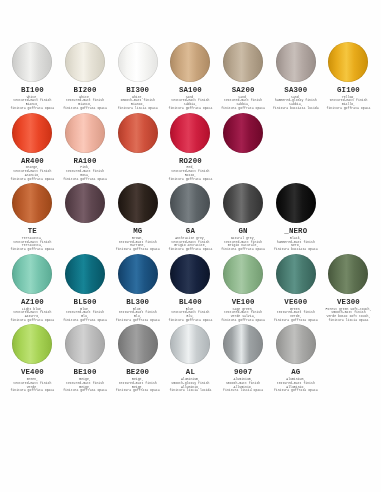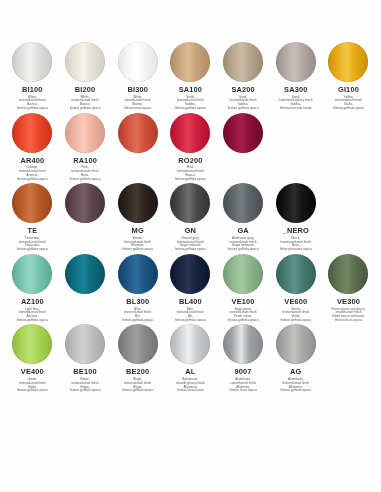--- a/index.html
+++ b/index.html
@@ -13,20 +13,21 @@
     font-family: "Liberation Sans", sans-serif;
     overflow: hidden;
   }
 
   #sheet {
     width: 381px;
     height: 492px;
     background: #fefefe;
     padding-top: 42px;
     box-sizing: border-box;
+    font-family: Liberation Mono, monospace;
   }
 
   .swatch-row {
     display: flex;
     width: 381px;
     padding: 0 6px;
     box-sizing: border-box;
     margin-bottom: 2px;
   }
 
@@ -203,36 +204,36 @@
         <div class="disc" style="background: linear-gradient(90deg, rgb(28, 20, 16) 0%, rgb(46, 36, 29) 22%, rgb(70, 56, 50) 46%, rgb(46, 36, 29) 66%, rgb(28, 20, 16) 100%); box-shadow: rgba(0, 0, 0, 0.13) 0px 0px 0px 0.5px inset;"></div>
         <div class="meta">
           <span class="code">MG</span>
           <span class="desc">Brown,
 textured-matt finish
 Marrone,
 finitura goffrata opaca</span>
         </div>
       </div>
       <div class="swatch-cell">
+        <div class="disc" style="background: linear-gradient(90deg, rgb(72, 78, 82) 0%, rgb(93, 100, 104) 22%, rgb(119, 126, 130) 46%, rgb(93, 100, 104) 66%, rgb(72, 78, 82) 100%); box-shadow: rgba(0, 0, 0, 0.13) 0px 0px 0px 0.5px inset;"></div>
+        <div class="meta">
+          <span class="code">GA</span>
+          <span class="desc">Anthracite grey,
+textured-matt finish
+Grigio antracite,
+finitura goffrata opaca</span>
+        </div>
+      </div>
+      <div class="swatch-cell">
         <div class="disc" style="background: linear-gradient(90deg, rgb(50, 50, 50) 0%, rgb(74, 74, 74) 22%, rgb(110, 110, 110) 46%, rgb(74, 74, 74) 66%, rgb(50, 50, 50) 100%); box-shadow: rgba(0, 0, 0, 0.13) 0px 0px 0px 0.5px inset;"></div>
         <div class="meta">
           <span class="code">GN</span>
           <span class="desc">Natural grey,
 textured-matt finish
 Grigio naturale,
-finitura goffrata opaca</span>
-        </div>
-      </div>
-      <div class="swatch-cell">
-        <div class="disc" style="background: linear-gradient(90deg, rgb(72, 78, 82) 0%, rgb(93, 100, 104) 22%, rgb(119, 126, 130) 46%, rgb(93, 100, 104) 66%, rgb(72, 78, 82) 100%); box-shadow: rgba(0, 0, 0, 0.13) 0px 0px 0px 0.5px inset;"></div>
-        <div class="meta">
-          <span class="code">GA</span>
-          <span class="desc">Anthracite grey,
-textured-matt finish
-Grigio antracite,
 finitura goffrata opaca</span>
         </div>
       </div>
       <div class="swatch-cell">
         <div class="disc" style="background: linear-gradient(90deg, rgb(5, 5, 5) 0%, rgb(20, 20, 20) 22%, rgb(44, 44, 44) 46%, rgb(20, 20, 20) 66%, rgb(5, 5, 5) 100%); box-shadow: rgba(0, 0, 0, 0.13) 0px 0px 0px 0.5px inset;"></div>
         <div class="meta">
           <span class="code">_NERO</span>
           <span class="desc">Black,
 hammered-matt finish
 Nero,
@@ -253,20 +254,27 @@
         <div class="meta">
           <span class="code">AZ100</span>
           <span class="desc">Light blue,
 textured-matt finish
 Azzurro,
 finitura goffrata opaca</span>
         </div>
       </div>
       <div class="swatch-cell">
         <div class="disc" style="background: linear-gradient(90deg, rgb(6, 84, 100) 0%, rgb(13, 108, 126) 22%, rgb(22, 132, 150) 46%, rgb(13, 108, 126) 66%, rgb(6, 84, 100) 100%); box-shadow: rgba(0, 0, 0, 0.13) 0px 0px 0px 0.5px inset;"></div>
+        <div class="meta">
+          <span class="code">BL500</span>
+          <span class="desc">Blue,
+textured-matt finish
+Blu,
+finitura goffrata opaca</span>
+        </div>
       </div>
       <div class="swatch-cell">
         <div class="disc" style="background: linear-gradient(90deg, rgb(18, 63, 103) 0%, rgb(29, 85, 132) 22%, rgb(45, 109, 159) 46%, rgb(29, 85, 132) 66%, rgb(18, 63, 103) 100%); box-shadow: rgba(0, 0, 0, 0.13) 0px 0px 0px 0.5px inset;"></div>
         <div class="meta">
           <span class="code">BL300</span>
           <span class="desc">Blue,
 textured-matt finish
 Blu,
 finitura goffrata opaca</span>
         </div>

